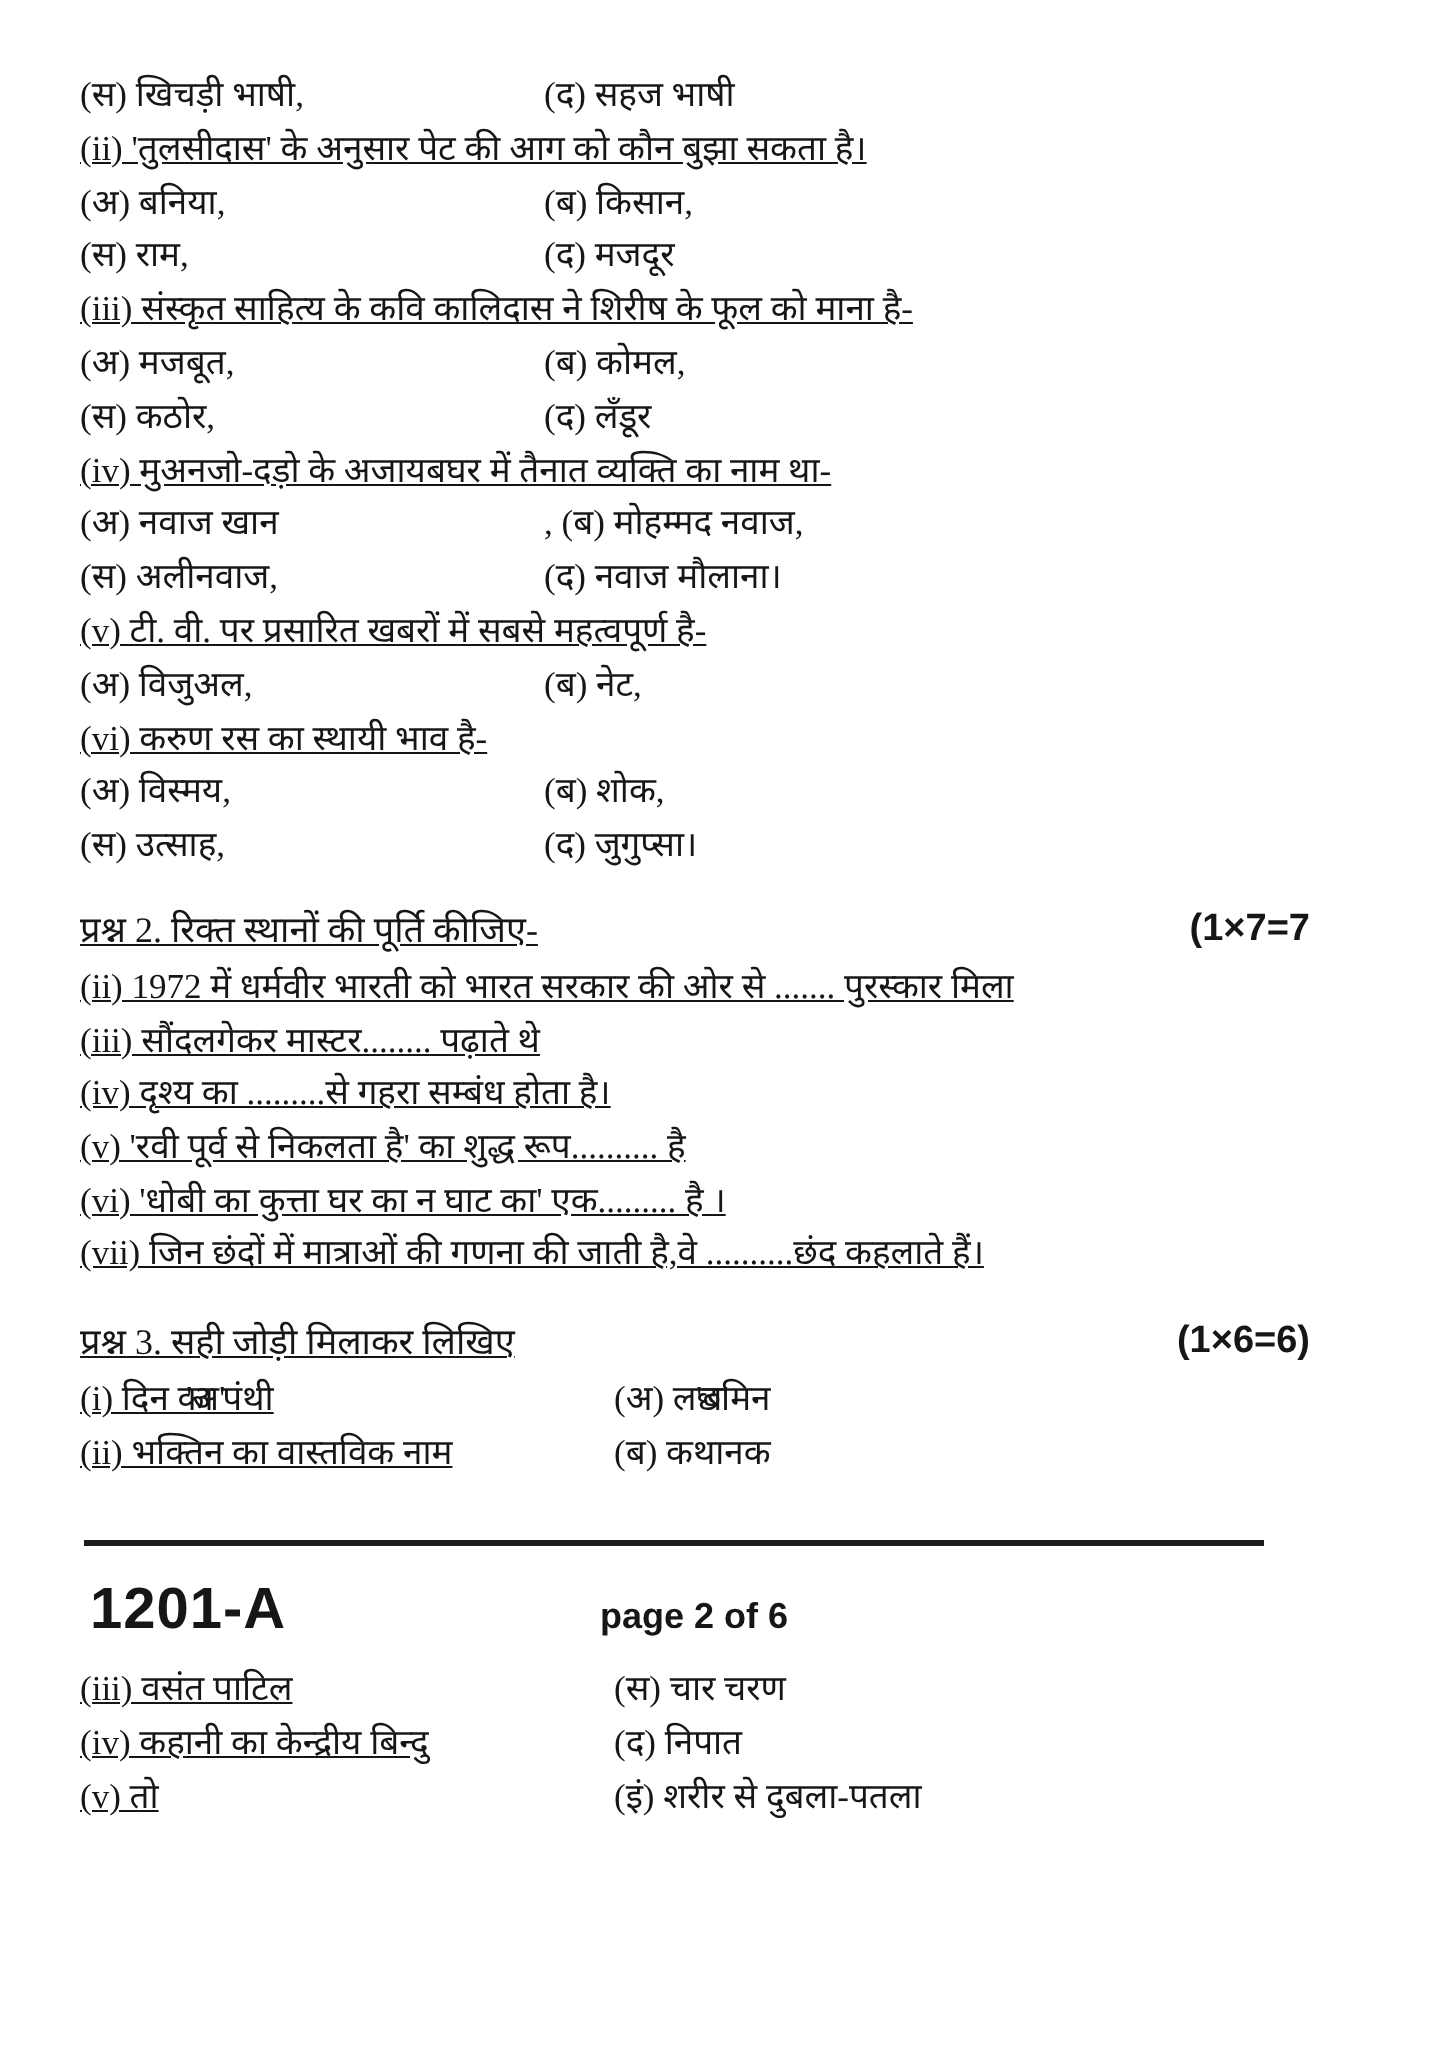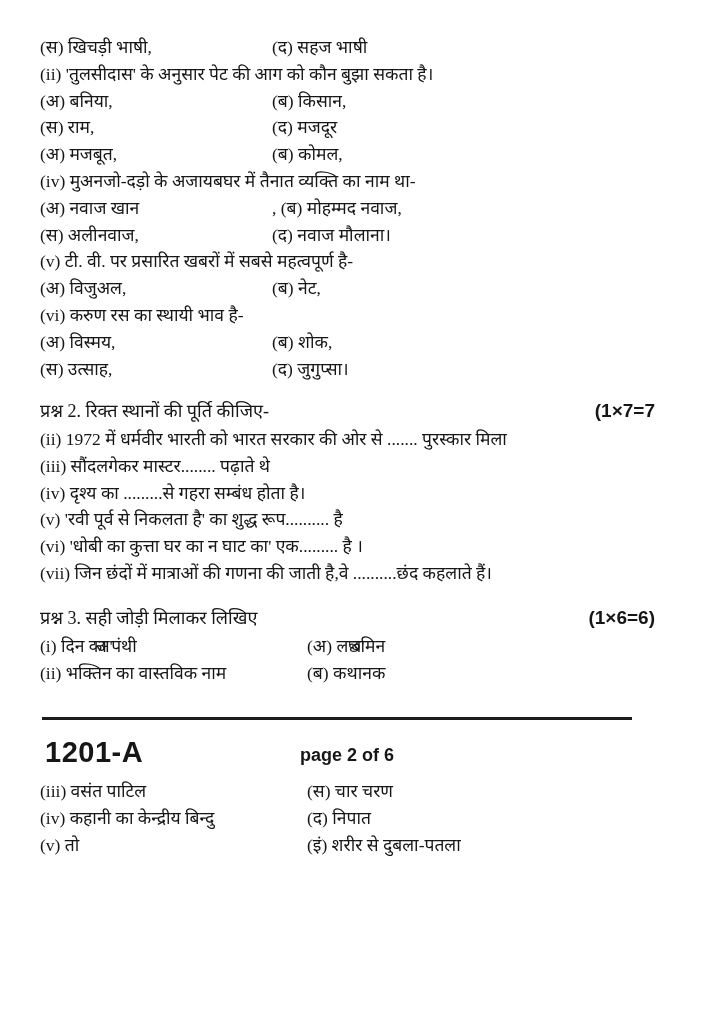--- a/index.html
+++ b/index.html
@@ -5,20 +5,21 @@
   html, body { margin: 0; padding: 0; background: #e8e8e8; }
   .page {
     width: 725px;
     height: 1024px;
     margin: 0 auto;
     background: #ffffff;
     color: #161616;
     position: relative;
     overflow: hidden;
     font-family: "Liberation Serif", "DejaVu Serif", serif;
+    text-decoration: underline;
   }
   .content { padding: 34px 40px 0 40px; }
 
   
   .row {
     position: relative;
     line-height: 26.8px;
     font-size: 17.5px;
     white-space: nowrap;
   }
@@ -86,22 +87,29 @@
       </div>
       <div class="row">
         <span class="cell-left">(अ) बनिया,</span>
         <span class="cell-right">(ब) किसान,</span>
       </div>
       <div class="row">
         <span class="cell-left">(स) राम,</span>
         <span class="cell-right">(द) मजदूर</span>
       </div>
       <div class="row">
+        <span>(iii) संस्कृत साहित्य के कवि कालिदास ने शिरीष के फूल को माना है-</span>
+      </div>
+      <div class="row">
         <span class="cell-left">(अ) मजबूत,</span>
         <span class="cell-right">(ब) कोमल,</span>
+      </div>
+      <div class="row">
+        <span class="cell-left">(स) कठोर,</span>
+        <span class="cell-right">(द) लँडूर</span>
       </div>
       <div class="row">
         <span>(iv) मुअनजो-दड़ो के अजायबघर में तैनात व्यक्ति का नाम था-</span>
       </div>
       <div class="row">
         <span class="cell-left">(अ) नवाज खान</span>
         <span class="cell-right">, (ब) मोहम्मद नवाज,</span>
       </div>
       <div class="row">
         <span class="cell-left">(स) अलीनवाज,</span>

